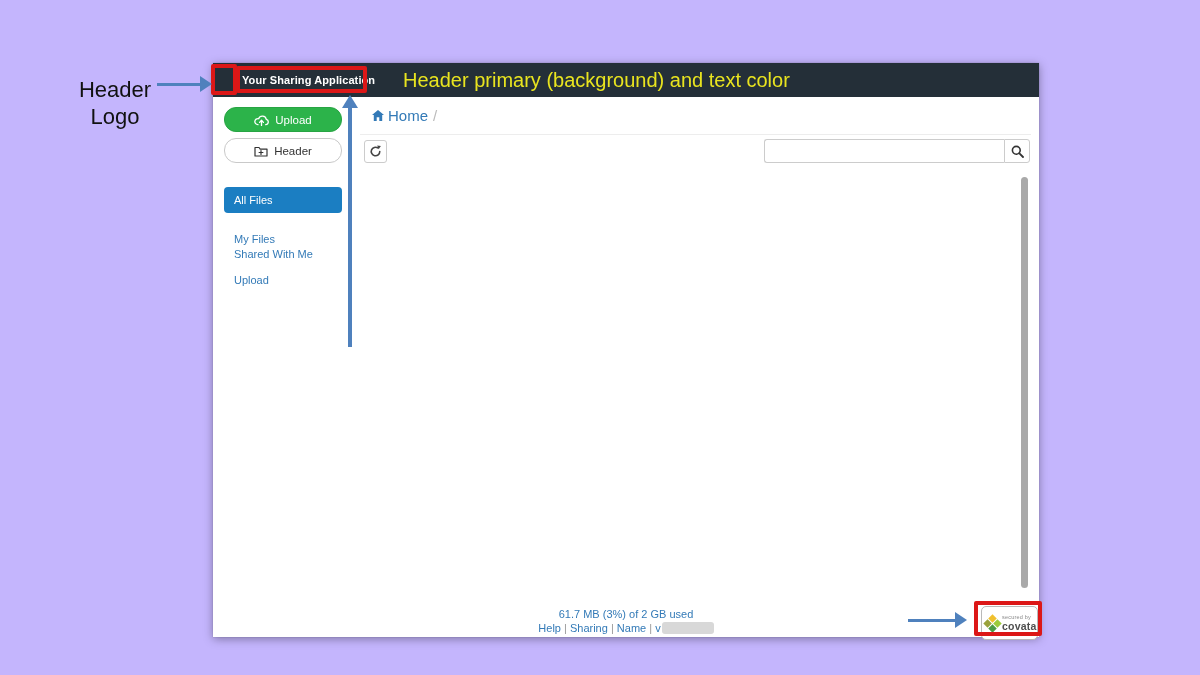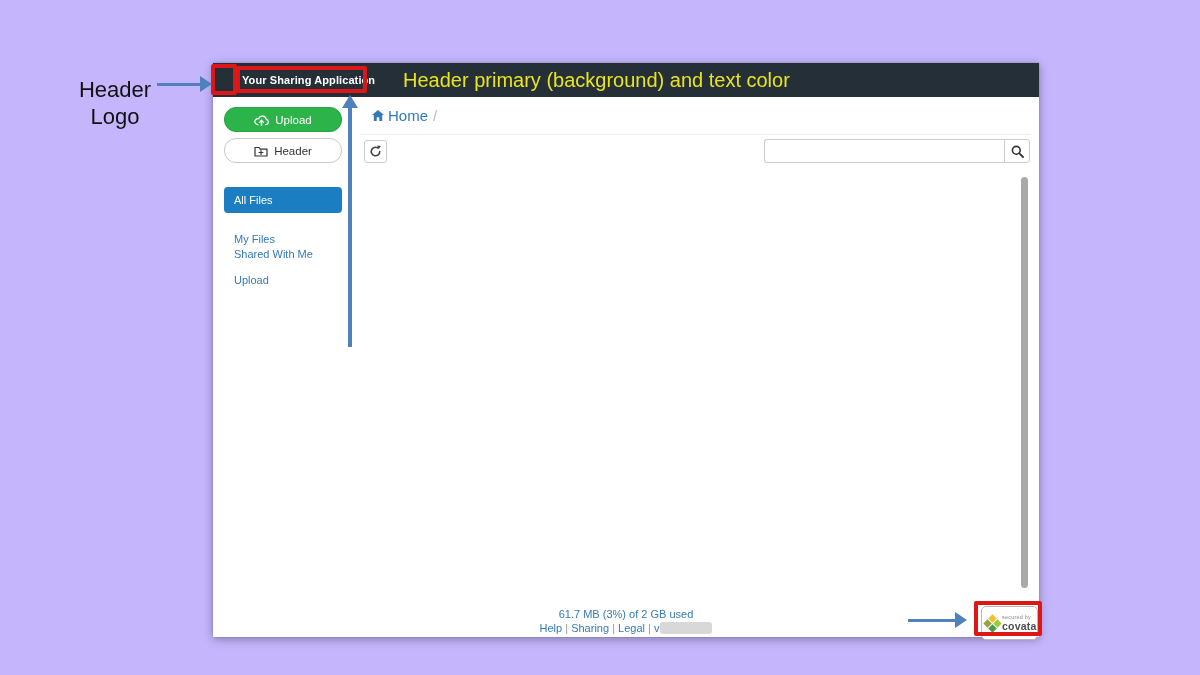--- a/index.html
+++ b/index.html
@@ -162,21 +162,21 @@
 
       <div class="scroll-thumb"></div>
     </div>
 
     <div class="storage-line">61.7 MB (3%) of 2 GB used</div>
     <div class="links-line">
       <span class="lnk">Help</span>
       <span>|</span>
       <span class="lnk">Sharing</span>
       <span>|</span>
-      <span class="lnk">Legal</span>
+      <span class="lnk">Name</span>
       <span>|</span>
       <span class="lnk">v</span><span class="blur-chip"></span>
     </div>
 
     <div class="covata-badge">
       <span class="cov-diamond">
         <span class="cd1"></span>
           <span class="cd2"></span>
           <span class="cd3"></span>
           <span class="cd4"></span>

